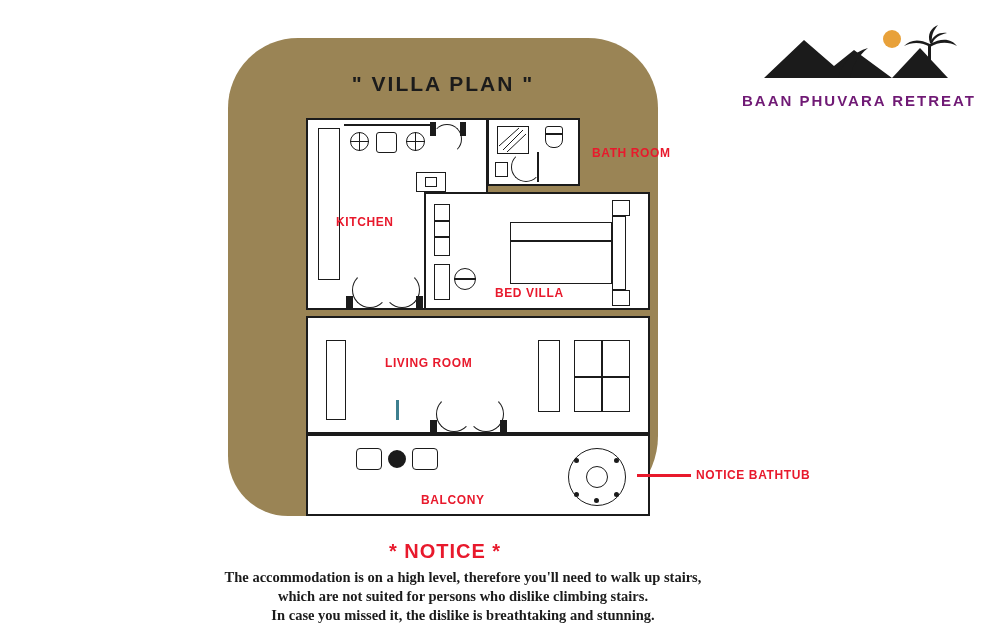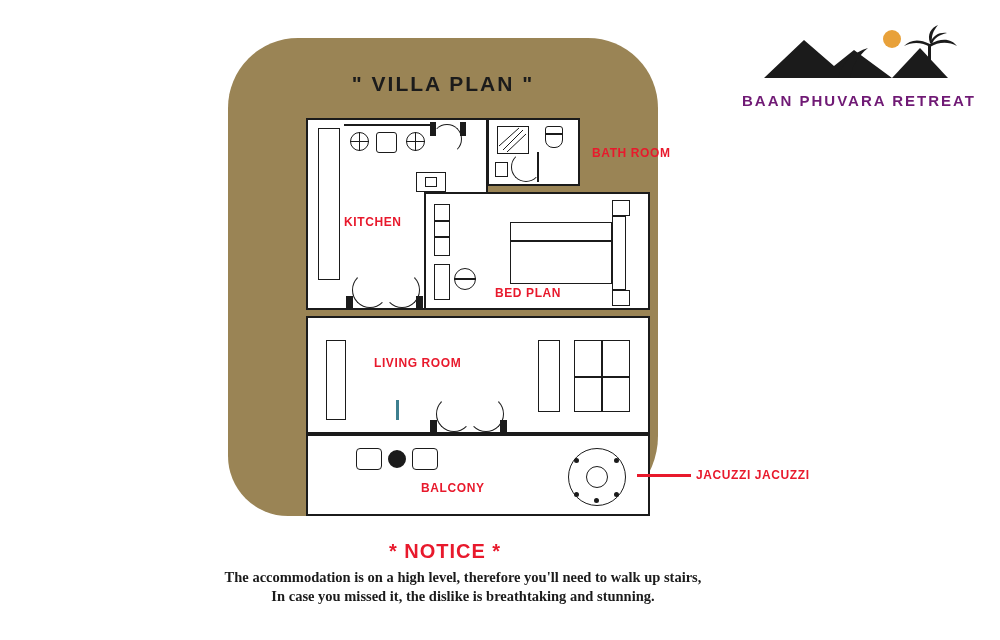--- a/index.html
+++ b/index.html
@@ -200,68 +200,69 @@
   <div class="fx fill" style="left:152px; top:2px; width:6px; height:14px;"></div>
 
   <div class="fx thin" style="left:108px; top:52px; width:30px; height:20px;"></div>
   <div class="fx thin" style="left:117px; top:57px; width:12px; height:10px;"></div>
 
   <div class="door-arc" style="left:44px; top:152px; width:34px; height:34px; border-color:#1b1b1b; border-top-color:transparent; border-right-color:transparent;"></div>
   <div class="door-arc" style="left:76px; top:152px; width:34px; height:34px; border-color:#1b1b1b; border-top-color:transparent; border-left-color:transparent;"></div>
   <div class="fx fill" style="left:38px; top:176px; width:7px; height:14px;"></div>
   <div class="fx fill" style="left:108px; top:176px; width:7px; height:14px;"></div>
 </div>
-<div class="label" style="left:344px; top:215px;">KITCHEN</div>
+<div class="label" style="left:336px; top:215px;">KITCHEN</div>
 
 <div class="room" style="left:424px; top:192px; width:226px; height:118px;">
   <div class="fx thin" style="left:8px; top:10px; width:16px; height:52px;"></div>
   <div class="line" style="left:8px; top:26px; width:16px; height:1.5px;"></div>
   <div class="line" style="left:8px; top:42px; width:16px; height:1.5px;"></div>
   <div class="fx thin" style="left:8px; top:70px; width:16px; height:36px;"></div>
   <div class="fx thin round" style="left:28px; top:74px; width:22px; height:22px;"></div>
   <div class="line" style="left:28px; top:84px; width:22px; height:1.5px;"></div>
 
   <div class="fx thin" style="left:84px; top:28px; width:102px; height:62px;"></div>
   <div class="line" style="left:84px; top:46px; width:102px; height:1.5px;"></div>
   <div class="fx thin" style="left:186px; top:22px; width:14px; height:74px;"></div>
   <div class="fx thin" style="left:186px; top:6px; width:18px; height:16px;"></div>
   <div class="fx thin" style="left:186px; top:96px; width:18px; height:16px;"></div>
 </div>
-<div class="label" style="left:495px; top:286px;">BED PLAN</div>
+<div class="label" style="left:495px; top:286px;">BED VILLA</div>
 
 <div class="room" style="left:306px; top:316px; width:344px; height:118px;">
   <div class="fx thin" style="left:18px; top:22px; width:20px; height:80px;"></div>
   <div class="fx thin" style="left:230px; top:22px; width:22px; height:72px;"></div>
   <div class="fx thin" style="left:266px; top:22px; width:56px; height:72px;"></div>
   <div class="line" style="left:266px; top:58px; width:56px; height:1.5px;"></div>
   <div class="line" style="left:293px; top:22px; width:1.5px; height:72px;"></div>
 
   <div class="door-arc" style="left:128px; top:78px; width:34px; height:34px; border-color:#1b1b1b; border-top-color:transparent; border-right-color:transparent;"></div>
   <div class="door-arc" style="left:160px; top:78px; width:34px; height:34px; border-color:#1b1b1b; border-top-color:transparent; border-left-color:transparent;"></div>
   <div class="fx fill" style="left:122px; top:102px; width:7px; height:14px;"></div>
   <div class="fx fill" style="left:192px; top:102px; width:7px; height:14px;"></div>
   <div class="line" style="left:88px; top:82px; width:3px; height:20px; background:#3d7f8f;"></div>
 </div>
-<div class="label" style="left:374px; top:356px;">LIVING ROOM</div>
+<div class="label" style="left:385px; top:356px;">LIVING ROOM</div>
 
 <div class="room" style="left:306px; top:434px; width:344px; height:82px;">
   <div class="fx thin" style="left:48px; top:12px; width:26px; height:22px; border-radius:4px;"></div>
   <div class="fx fill round" style="left:80px; top:14px; width:18px; height:18px;"></div>
   <div class="fx thin" style="left:104px; top:12px; width:26px; height:22px; border-radius:4px;"></div>
 
   <div class="fx thin round" style="left:260px; top:12px; width:58px; height:58px;"></div>
   <div class="fx thin round" style="left:278px; top:30px; width:22px; height:22px;"></div>
   <div class="fx fill round" style="left:266px; top:22px; width:5px; height:5px;"></div>
   <div class="fx fill round" style="left:306px; top:22px; width:5px; height:5px;"></div>
   <div class="fx fill round" style="left:266px; top:56px; width:5px; height:5px;"></div>
   <div class="fx fill round" style="left:306px; top:56px; width:5px; height:5px;"></div>
   <div class="fx fill round" style="left:286px; top:62px; width:5px; height:5px;"></div>
 </div>
-<div class="label" style="left:421px; top:481px;">BALCONY</div>
+<div class="label" style="left:421px; top:493px;">BALCONY</div>
 
 <div class="callout-line" style="left:637px; top:474px; width:54px;"></div>
-<div class="label" style="left:696px; top:468px;">JACUZZI JACUZZI</div>
+<div class="label" style="left:696px; top:468px;">NOTICE BATHTUB</div>
 
 <div class="notice-title">* NOTICE *</div>
 <div class="notice-body">
   <div>The accommodation is on a high level, therefore you'll need to walk up stairs,</div>
+  <div>which are not suited for persons who dislike climbing stairs.</div>
   <div>In case you missed it, the dislike is breathtaking and stunning.</div>
 </div>
 
 </body></html>

